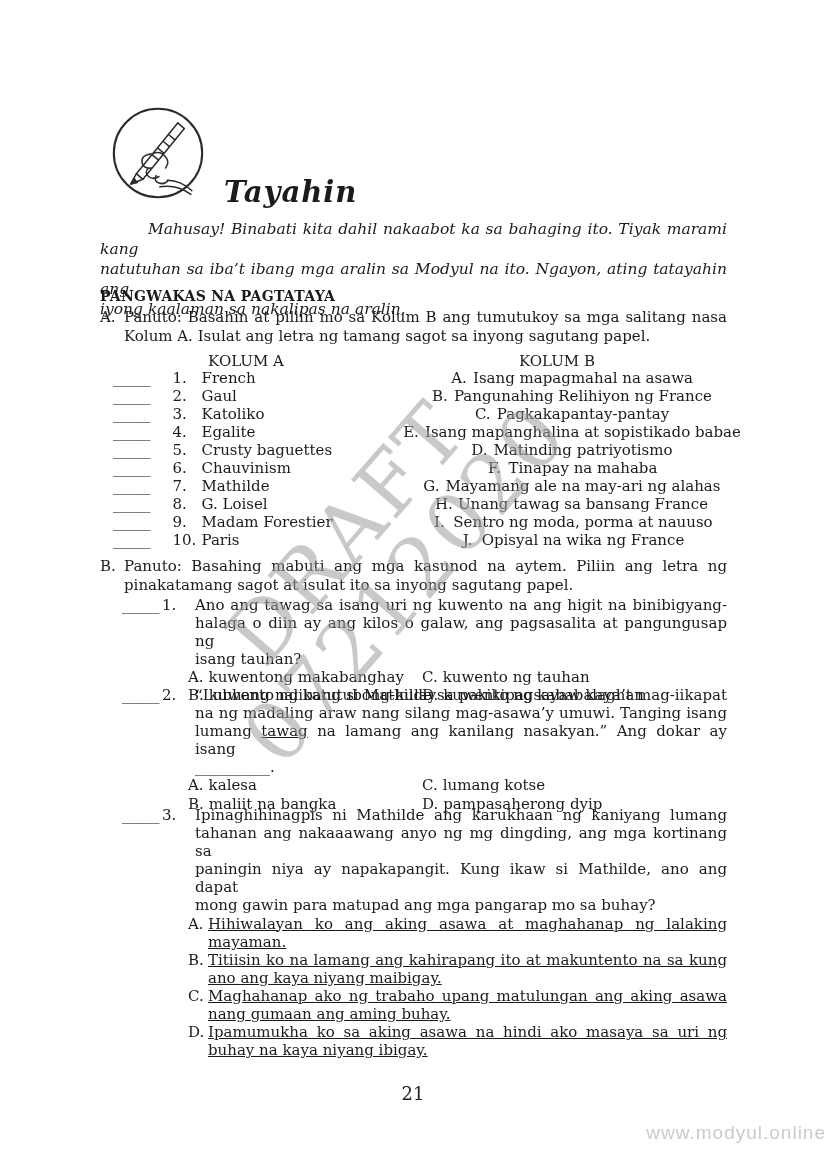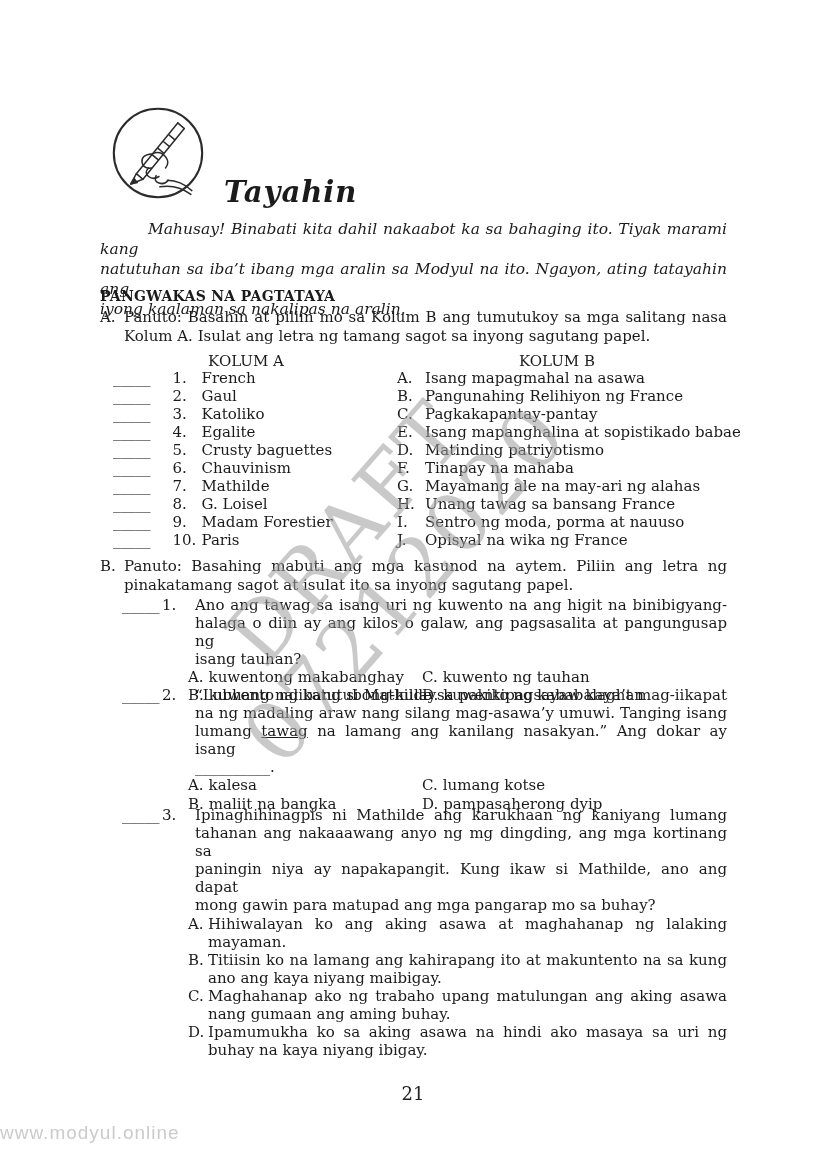--- a/index.html
+++ b/index.html
@@ -28,42 +28,42 @@
   .panuto-b { top:557px; }
   .plbl { position:absolute; left:0; top:0; }
   .pline { padding-left:24px; }
   
   .kol-hdr { position:absolute; top:352px; font-size:15px; }
   .kol-hdr.a { left:113px; width:266px; text-align:center; }
   .kol-hdr.b { left:397px; width:320px; text-align:center; }
   .colA { position:absolute; left:113px; top:369px; font-size:15px; }
   .colA .row { height:18px; white-space:nowrap; }
   .colA .num { display:inline-block; width:29px; margin-left:22px; }
-  .colB { position:absolute; left:397px; top:369px; font-size:15px; }
+  .colB { position:absolute; left:397px; top:369px; font-size:15px;text-align:center; }
   .colB .row { height:18px; white-space:nowrap; }
   .colB .letter { display:inline-block; width:28px; }
   
   .q { position:absolute; left:122px; width:605px; font-size:15px; line-height:18.1px; }
   .q1 { top:596px; } .q2 { top:686px; } .q3 { top:806px; }
   .qhead { position:relative; padding-left:73px; }
   .qblank { position:absolute; left:0; top:0; }
   .qnum { position:absolute; left:40px; top:0; }
   .qcont { padding-left:73px; }
   .ansblank { padding-left:73px; }
   .optrow { position:relative; height:18.1px; white-space:nowrap; }
   .optrow .o1 { position:absolute; left:66px; }
   .optrow .o2 { position:absolute; left:300px; }
   .opt-letter { margin-right:5px; }
   .uword { text-decoration:underline; }
-  .q3optl1 { padding-left:66px; }
+  .q3optl1 { padding-left:66px;text-decoration:underline; }
   .q3optl1 .q3letter { display:inline-block; width:20px; }
-  .q3optl2 { padding-left:86px; }
+  .q3optl2 { padding-left:86px;text-decoration:underline; }
   
   .pagenum { position:absolute; left:0; top:1083px; width:826px; text-align:center; font-size:18px; color:#222; }
-  .site { position:absolute; left:0; top:1122px; width:826px; text-align:left;
+  .site { position:absolute; left:0; top:1122px; width:826px; text-align:right;
     font-family:"Liberation Sans","DejaVu Sans",sans-serif;
     font-size:19px; letter-spacing:1px; color:#cbcbcb; }
   
   .watermark {
     position:absolute; left:150px; top:470px; width:500px; height:220px;
     transform:rotate(-49deg);
     font-size:82px; line-height:78px; text-align:center;
     color:#9e9e9e; opacity:0.55; letter-spacing:3px;
     pointer-events:none; z-index:5;
   }

